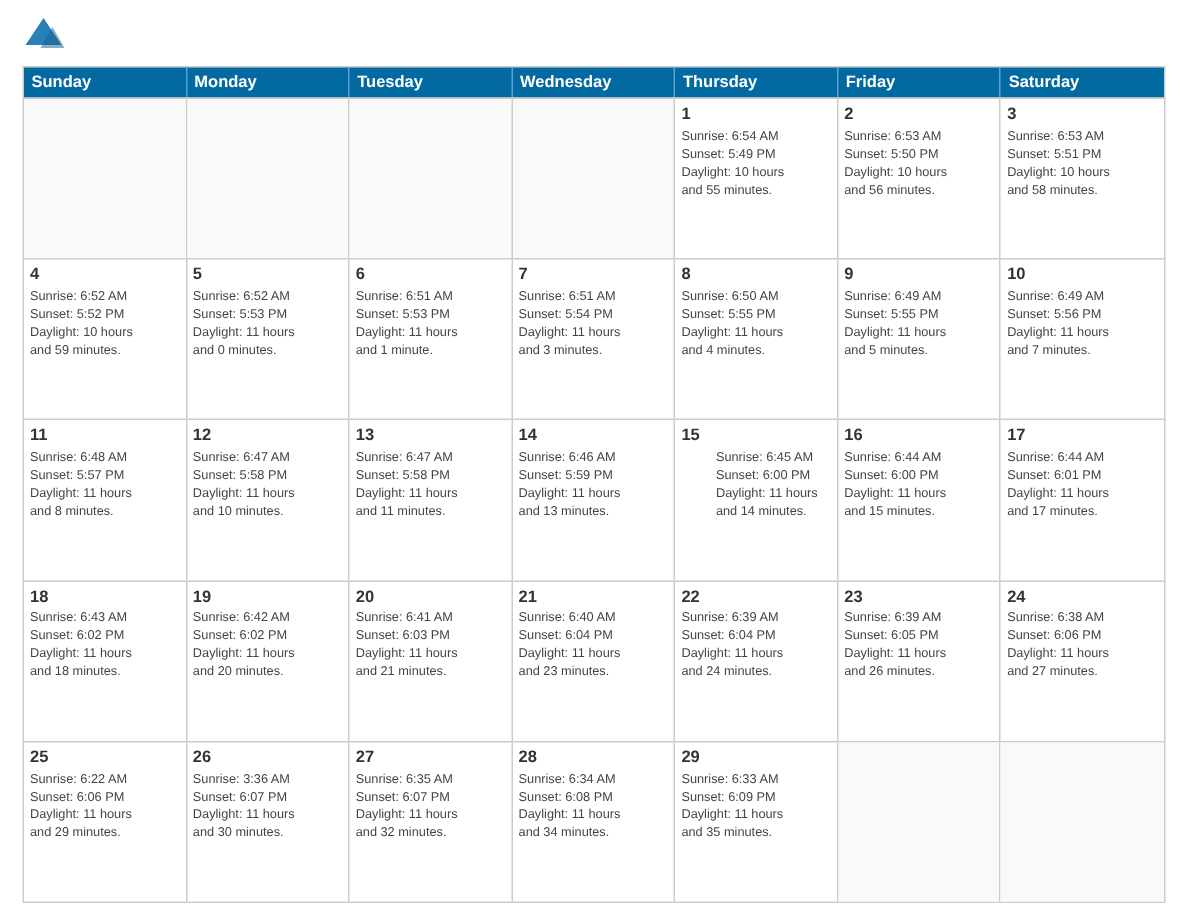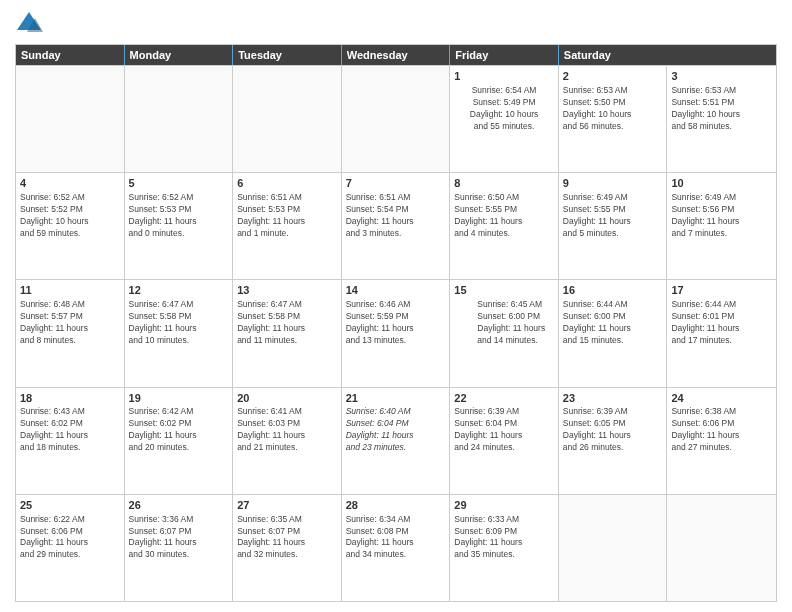--- a/index.html
+++ b/index.html
@@ -62,21 +62,21 @@
     }
     .calendar {
       flex: 1;
       display: flex;
       flex-direction: column;
       border: 1px solid #ccc;
     }
     .cal-header-row {
       display: grid;
       grid-template-columns: repeat(7, 1fr);
-      background: #404040;
+      background: #0369a1;
     }
     .cal-header-cell {
       color: #fff;
       font-size: 11px;
       font-weight: bold;
       padding: 4px 5px;
       border-right: 1px solid #5aa3d0;
       text-align: left;
     }
     .cal-header-cell:last-child { border-right: none; }
@@ -134,32 +134,33 @@
       <div class="subtitle"></div>
     </div>
   </div>
 
   <div class="calendar">
     <div class="cal-header-row">
     <div class="cal-header-cell">Sunday</div>
         <div class="cal-header-cell">Monday</div>
         <div class="cal-header-cell">Tuesday</div>
         <div class="cal-header-cell">Wednesday</div>
+        <div class="cal-header-cell">Thursday</div>
         <div class="cal-header-cell">Friday</div>
         <div class="cal-header-cell">Saturday</div>
       </div>
     <div class="cal-body">
     <div class="cal-row">
           <div class="cal-cell empty"></div>
           <div class="cal-cell empty"></div>
           <div class="cal-cell empty"></div>
           <div class="cal-cell empty"></div>
           <div class="cal-cell">
             <span class="day-num">1</span>
-            <div class="day-info" style="white-space: pre-line; text-align: center;">Sunrise: 6:54 AM
+            <div class="day-info" style="white-space: pre-line;">Sunrise: 6:54 AM
 Sunset: 5:49 PM
 Daylight: 10 hours
 and 55 minutes.</div>
           </div>
           <div class="cal-cell">
             <span class="day-num">2</span>
             <div class="day-info" style="white-space: pre-line;">Sunrise: 6:53 AM
 Sunset: 5:50 PM
 Daylight: 10 hours
 and 56 minutes.</div>
@@ -291,21 +292,21 @@
           </div>
           <div class="cal-cell">
             <span class="day-num">20</span>
             <div class="day-info" style="white-space: pre-line;">Sunrise: 6:41 AM
 Sunset: 6:03 PM
 Daylight: 11 hours
 and 21 minutes.</div>
           </div>
           <div class="cal-cell">
             <span class="day-num">21</span>
-            <div class="day-info" style="white-space: pre-line; font-style: italic;">Sunrise: 6:40 AM
+            <div class="day-info" style="white-space: pre-line;">Sunrise: 6:40 AM
 Sunset: 6:04 PM
 Daylight: 11 hours
 and 23 minutes.</div>
           </div>
           <div class="cal-cell">
             <span class="day-num">22</span>
             <div class="day-info" style="white-space: pre-line;">Sunrise: 6:39 AM
 Sunset: 6:04 PM
 Daylight: 11 hours
 and 24 minutes.</div>

